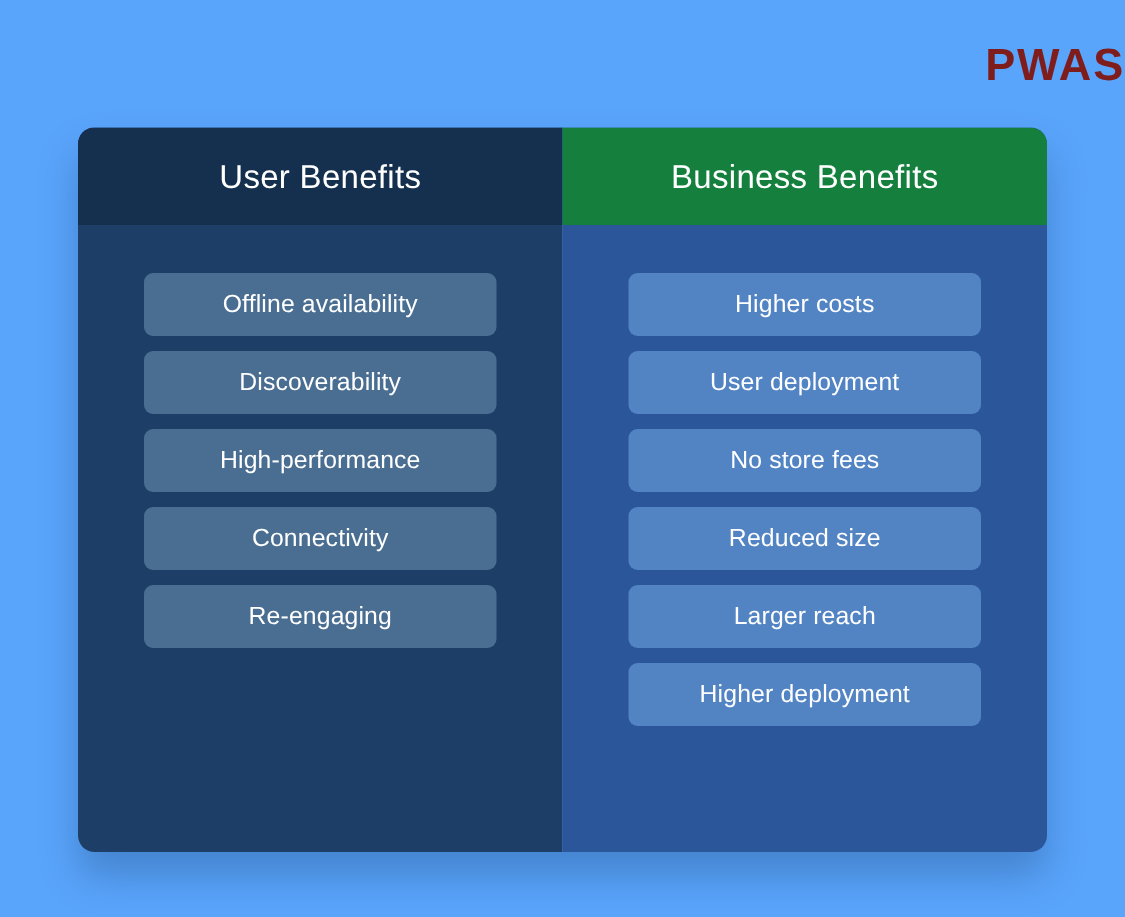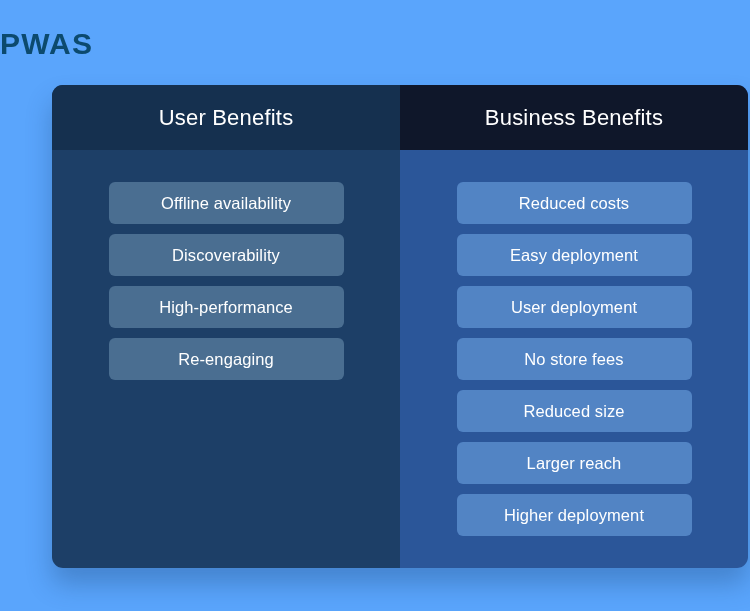--- a/index.html
+++ b/index.html
@@ -22,34 +22,34 @@
     width: 750px;
     height: 611px;
   }
 
   
   #page-title {
     position: absolute;
     left: 0;
     top: 26px;
     width: 750px;
-    text-align: left;
+    text-align: right;
     font-size: 30px;
     font-weight: bold;
     letter-spacing: 1.2px;
-    color: #0c4a6e;
+    color: #7f1d1d;
     line-height: 36px;
   }
 
   
   #card {
     position: absolute;
     left: 52px;
     top: 85px;
-    width: 696px;
+    width: 646px;
     height: 483px;
     border-radius: 11px;
     overflow: hidden;
     display: flex;
     box-shadow: 0 16px 26px rgba(19, 55, 104, 0.30);
   }
 
   .column {
     width: 50%;
     height: 100%;
@@ -67,21 +67,21 @@
     flex: 0 0 65px;
     display: flex;
     align-items: center;
     justify-content: center;
     font-size: 22px;
     color: #FFFFFF;
     letter-spacing: 0.2px;
   }
 
   .col-left  .col-header { background: #15304F; }
-  .col-right .col-header { background: #0f172a; text-align: right; }
+  .col-right .col-header { background: #15803d; text-align: right; }
 
   .pill-list {
     width: 100%;
     flex: 1 1 auto;
     display: flex;
     flex-direction: column;
     align-items: center;
     padding-top: 32px;
   }
 
@@ -110,29 +110,29 @@
   <div id="page-title">PWAS</div>
 
   <div id="card">
 
     <div class="column col-left">
       <div class="col-header">User Benefits</div>
       <div class="pill-list">
           <div class="pill">Offline availability</div>
           <div class="pill">Discoverability</div>
           <div class="pill">High-performance</div>
+          <div class="pill">Connectivity</div>
           <div class="pill">Re-engaging</div>
         </div>
     </div>
 
     <div class="column col-right">
       <div class="col-header">Business Benefits</div>
       <div class="pill-list">
-          <div class="pill">Reduced costs</div>
-          <div class="pill">Easy deployment</div>
+          <div class="pill">Higher costs</div>
           <div class="pill">User deployment</div>
           <div class="pill">No store fees</div>
           <div class="pill">Reduced size</div>
           <div class="pill">Larger reach</div>
           <div class="pill">Higher deployment</div>
         </div>
     </div>
 
   </div>
 </div>

